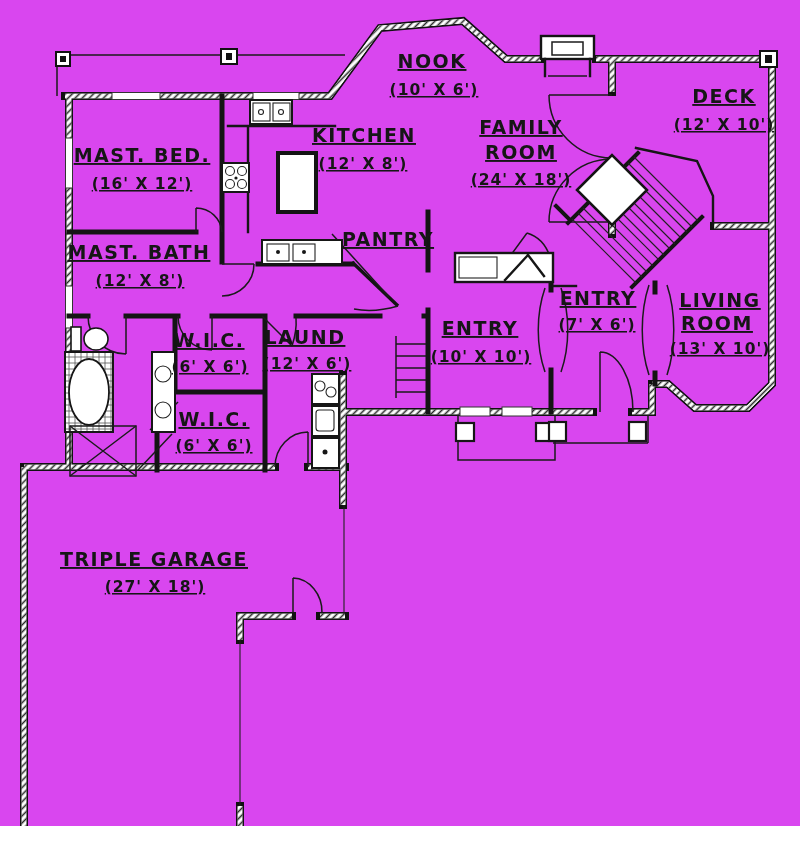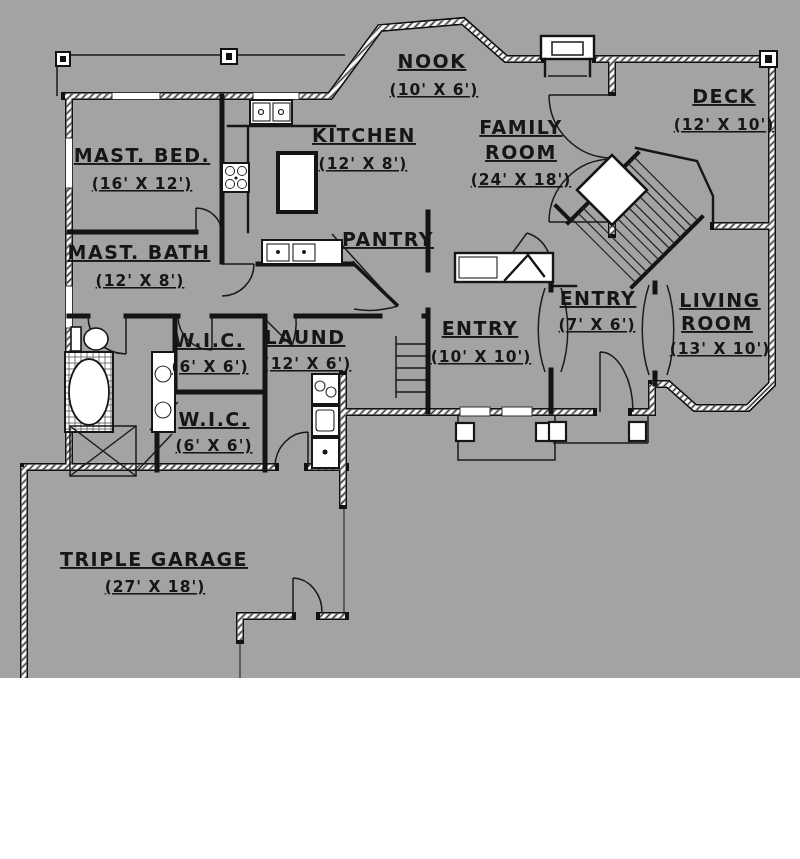--- a/index.html
+++ b/index.html
@@ -1,16 +1,16 @@
 <!DOCTYPE html>
 <html><head>
 <meta charset="utf-8">
 <style>
   html,body{margin:0;padding:0;background:#ffffff;}
-  .page{width:800px;height:678px;background:#a3a3a3;position:relative;overflow:hidden;text-align:right;}
+  .page{width:800px;height:826px;background:#d946ef;position:relative;overflow:hidden;text-align:right;}
   svg{display:block;}
   
   .wx1{fill:none;stroke:#111;stroke-width:8;stroke-linecap:square;stroke-linejoin:miter;}
   .wx2{fill:none;stroke:#fff;stroke-width:4.6;stroke-linecap:butt;}
   .wx3{fill:none;stroke:url(#hatchP);stroke-width:4.6;stroke-linecap:butt;}
   .wi{fill:none;stroke:#141414;stroke-width:5;stroke-linecap:square;}
   .med{fill:none;stroke:#161616;stroke-width:2.4;stroke-linecap:square;}
   .thin{fill:none;stroke:#1b1b1b;stroke-width:1.5;}
   .hair{fill:none;stroke:#222;stroke-width:1.1;}
   .rail{fill:none;stroke:#141414;stroke-width:4;stroke-linecap:square;}

